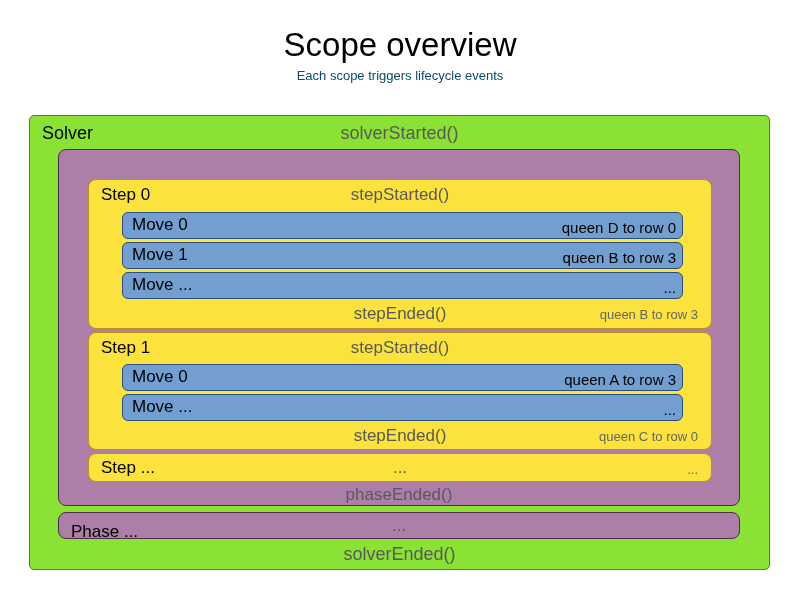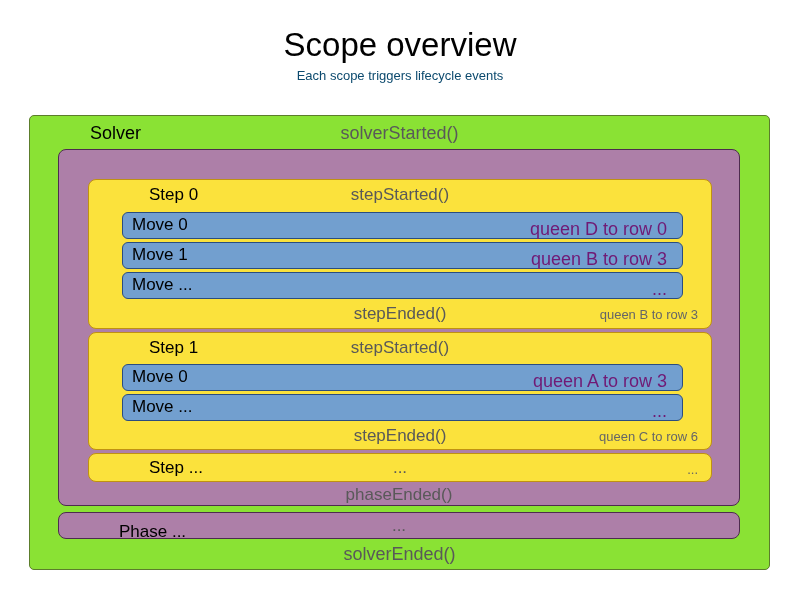--- a/index.html
+++ b/index.html
@@ -51,40 +51,40 @@
     position: absolute;
     left: 33px; width: 561px; height: 27px;
     background: #729fcf;
     border: 1.5px solid #2a4d80;
     border-radius: 6px;
     box-sizing: border-box;
   }
   .hrow { position: absolute; left: 0; right: 0; height: 24px; }
   .row-label {
     position: absolute; left: 12px; top: 0;
-    font-size: 17px; color: #000000; white-space: nowrap; margin-left: 48px;
+    font-size: 17px; color: #000000; white-space: nowrap;
   }
   .row-label.lg { font-size: 18px; }
   .row-event {
     position: absolute; left: 0; right: 0; top: 0;
     text-align: center;
     font-size: 17px; color: #595959; white-space: nowrap;
   }
   .row-event.lg { font-size: 18px; }
   .row-note {
     position: absolute; right: 13px; top: 3px;
     font-size: 13px; color: #666666; white-space: nowrap;
   }
   .move-label {
     position: absolute; left: 9px; top: 2px;
     font-size: 17px; color: #000000; white-space: nowrap;
   }
   .move-note {
-    position: absolute; right: 15px; top: 6px;
-    font-size: 18px; color: #701a75; white-space: nowrap;
+    position: absolute; right: 6px; top: 6px;
+    font-size: 15px; color: #000000; white-space: nowrap;
   }
 </style>
 </head>
 <body>
 
 <div class="canvas">
 
   <div class="title">Scope overview</div>
   <div class="subtitle">Each scope triggers lifecycle events</div>
 
@@ -129,21 +129,21 @@
         <div class="move" style="top:31px">
           <span class="move-label">Move 0</span>
           <span class="move-note">queen A to row 3</span>
         </div>
         <div class="move" style="top:61px">
           <span class="move-label">Move ...</span>
           <span class="move-note">...</span>
         </div>
         <div class="hrow" style="top:93px">
           <span class="row-event">stepEnded()</span>
-          <span class="row-note">queen C to row 6</span>
+          <span class="row-note">queen C to row 0</span>
         </div>
       </div>
 
       <div class="box step step-etc">
         <span class="row-label" style="top:4px">Step ...</span>
         <span class="row-event" style="top:4px">...</span>
         <span class="row-note" style="top:8px">...</span>
       </div>
 
       <div class="hrow" style="top:335px">

